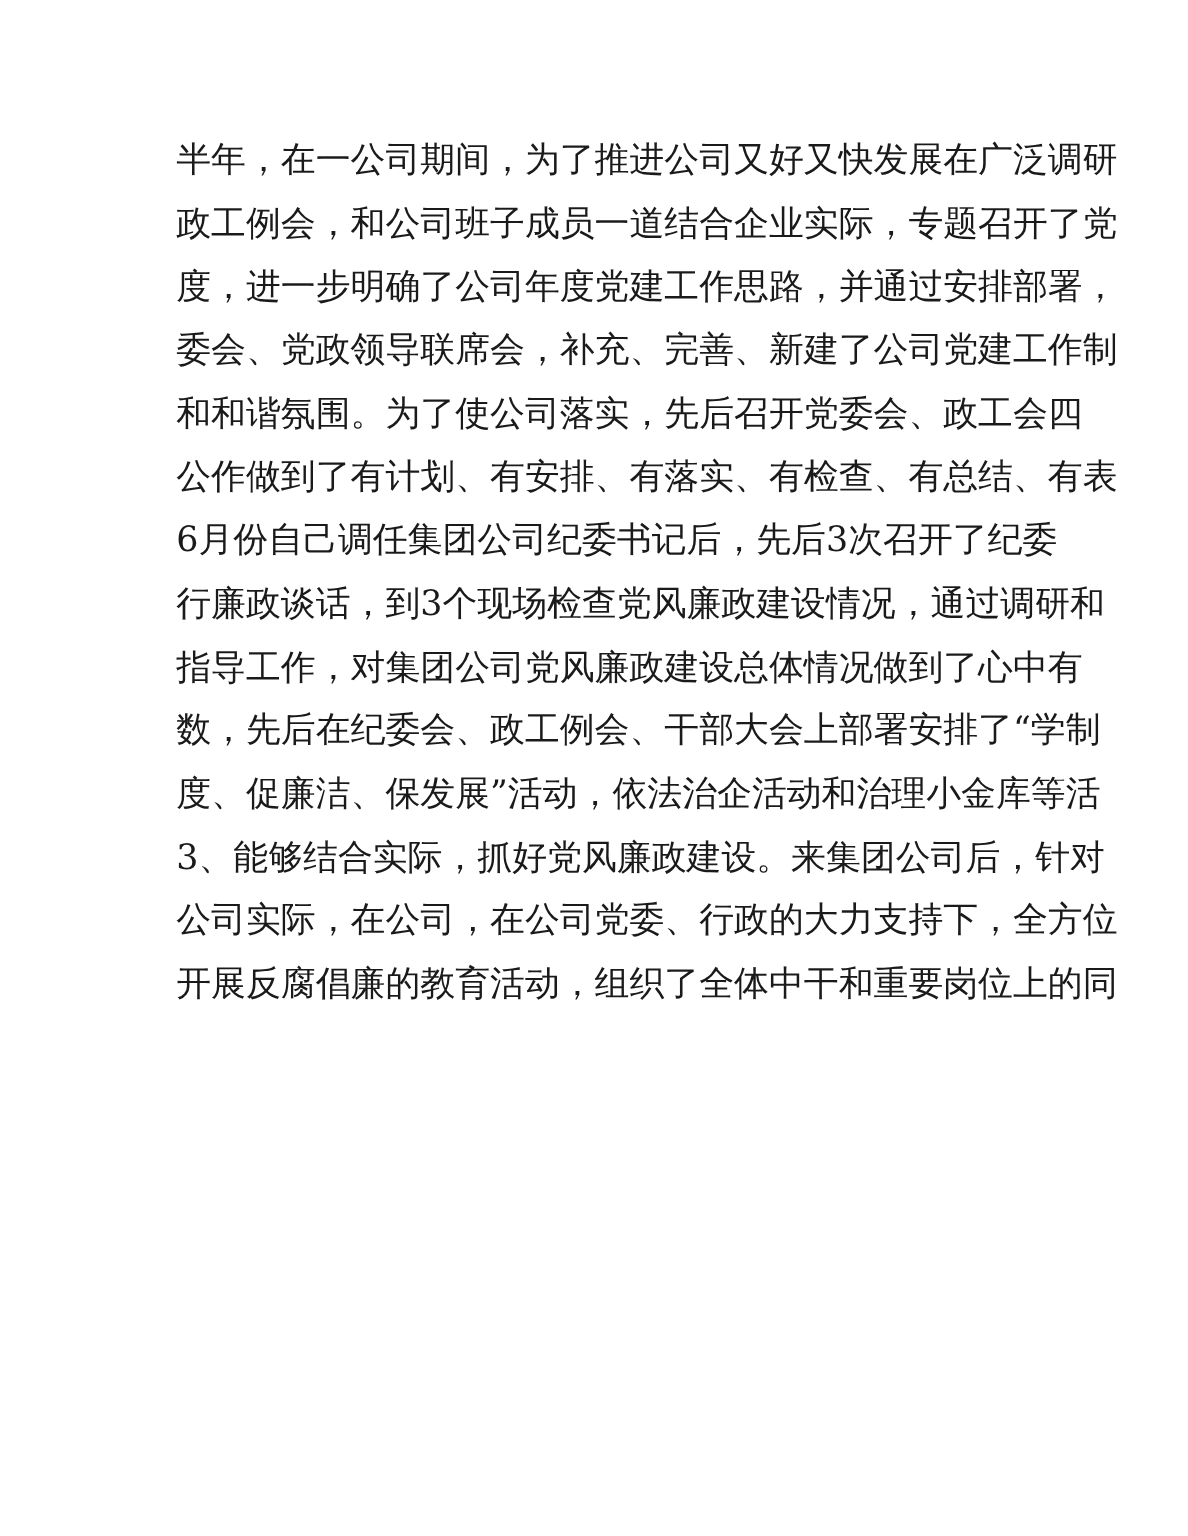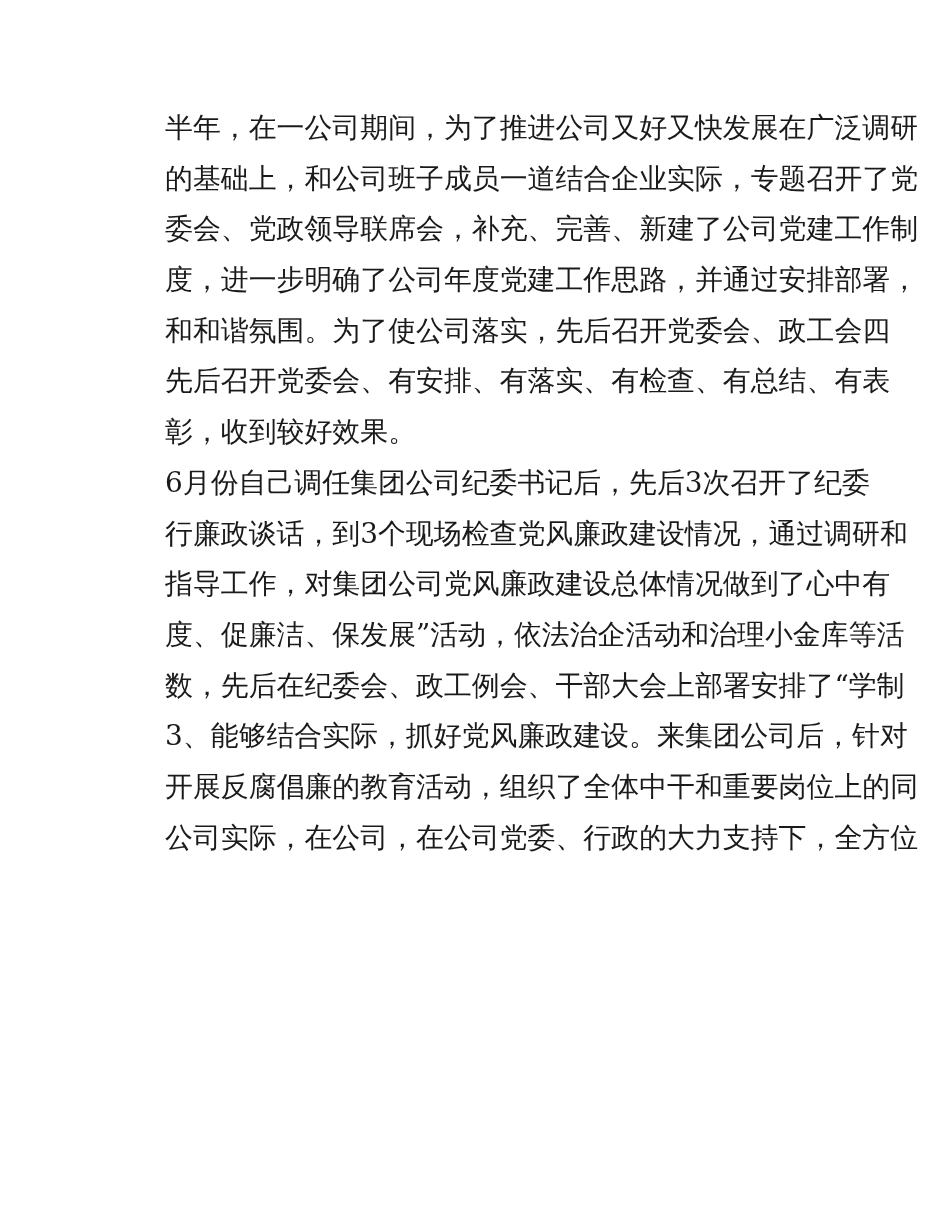--- a/index.html
+++ b/index.html
@@ -11,35 +11,33 @@
     width: 672px;
     font-family: "DejaVu Serif", "Liberation Serif", serif;
     font-size: 27.9px;
     line-height: 50.7px;
     color: #1a1a1a;
   }
   .line {
     display: block;
     white-space: nowrap;
     height: 50.7px;
-    margin-left: 24px;
   }
 </style>
 </head>
 <body>
 
 <div class="page">
   <span class="line">半年，在一公司期间，为了推进公司又好又快发展在广泛调研</span>
-  <span class="line">的基础上，和公司班子成员一道结合企业实际，专题召开了党</span>
+  <span class="line">政工例会，和公司班子成员一道结合企业实际，专题召开了党</span>
+  <span class="line">度，进一步明确了公司年度党建工作思路，并通过安排部署，</span>
   <span class="line">委会、党政领导联席会，补充、完善、新建了公司党建工作制</span>
-  <span class="line">度，进一步明确了公司年度党建工作思路，并通过安排部署，</span>
   <span class="line">和和谐氛围。为了使公司落实，先后召开党委会、政工会四</span>
-  <span class="line">先后召开党委会、有安排、有落实、有检查、有总结、有表</span>
-  <span class="line">彰，收到较好效果。</span>
+  <span class="line">公作做到了有计划、有安排、有落实、有检查、有总结、有表</span>
   <span class="line">6月份自己调任集团公司纪委书记后，先后3次召开了纪委</span>
   <span class="line">行廉政谈话，到3个现场检查党风廉政建设情况，通过调研和</span>
   <span class="line">指导工作，对集团公司党风廉政建设总体情况做到了心中有</span>
+  <span class="line">数，先后在纪委会、政工例会、干部大会上部署安排了“学制</span>
   <span class="line">度、促廉洁、保发展”活动，依法治企活动和治理小金库等活</span>
-  <span class="line">数，先后在纪委会、政工例会、干部大会上部署安排了“学制</span>
   <span class="line">3、能够结合实际，抓好党风廉政建设。来集团公司后，针对</span>
+  <span class="line">公司实际，在公司，在公司党委、行政的大力支持下，全方位</span>
   <span class="line">开展反腐倡廉的教育活动，组织了全体中干和重要岗位上的同</span>
-  <span class="line">公司实际，在公司，在公司党委、行政的大力支持下，全方位</span>
 </div>
 
 </body></html>

